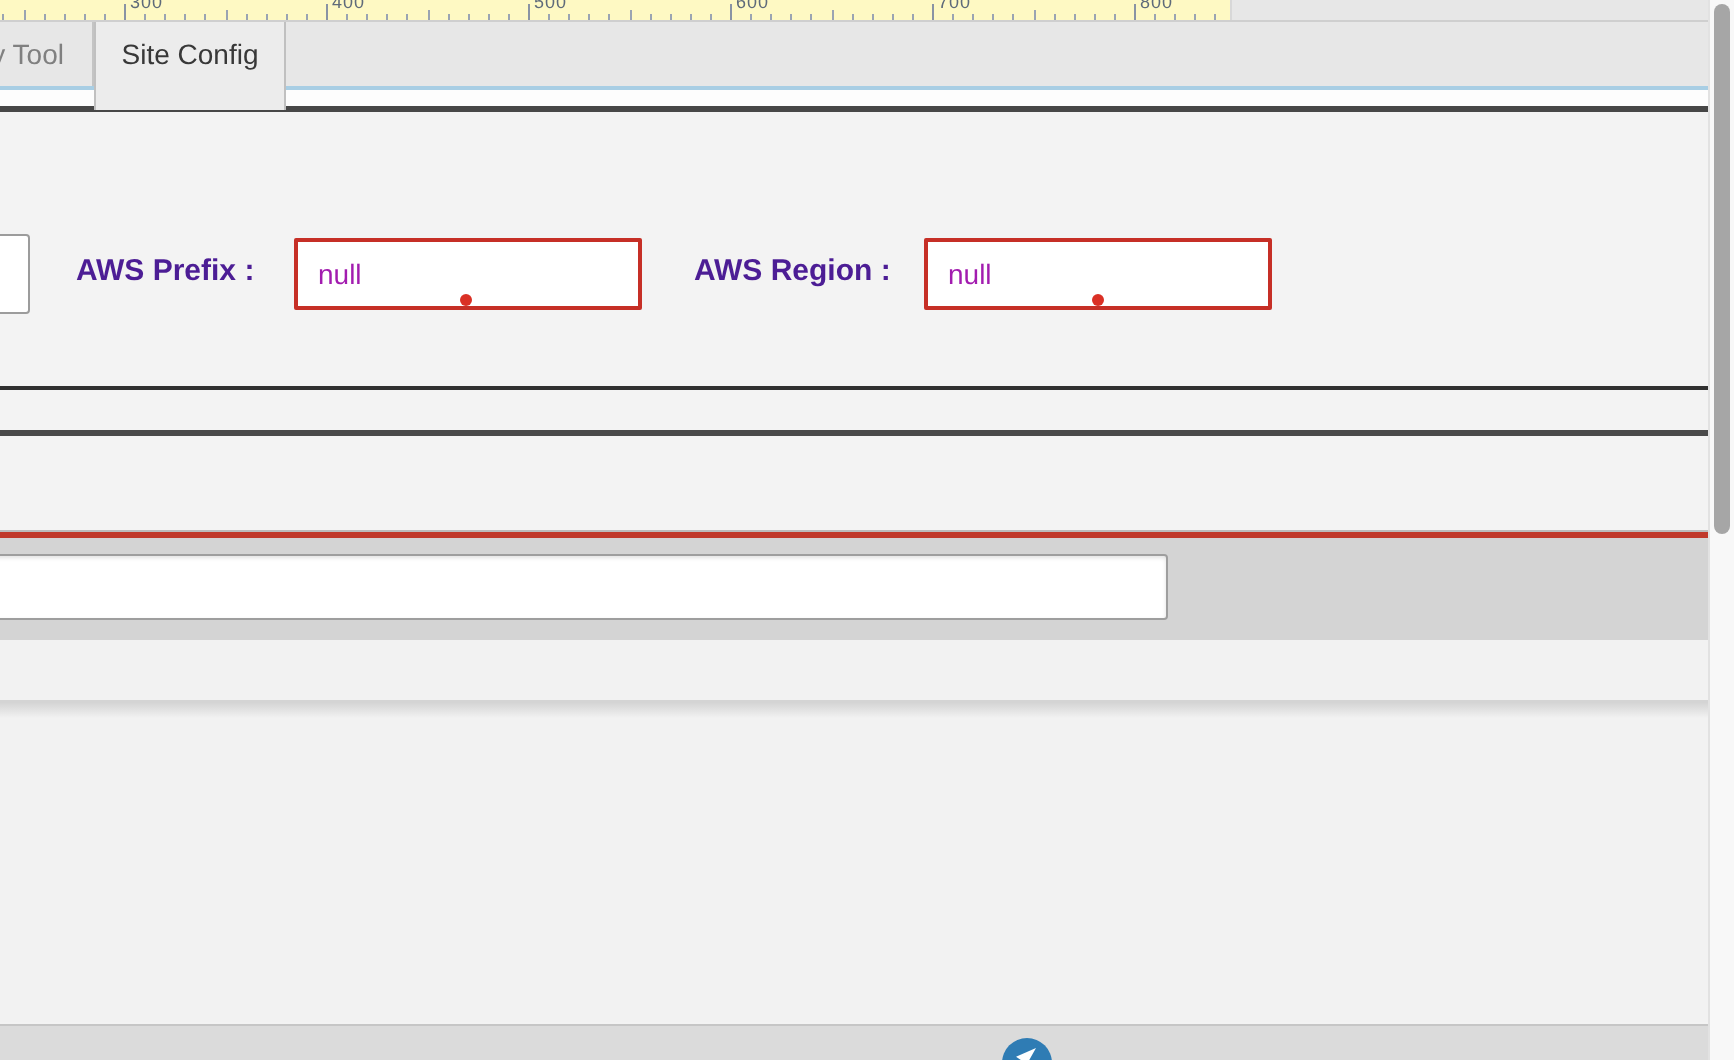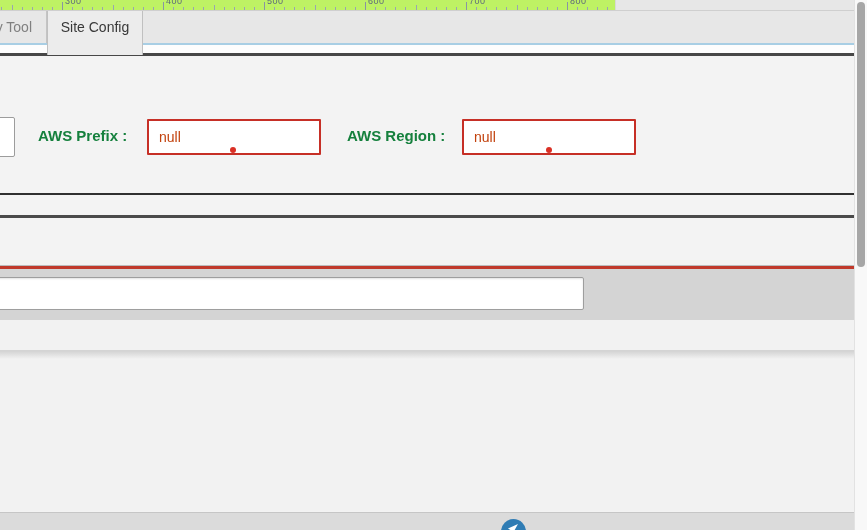--- a/index.html
+++ b/index.html
@@ -6,39 +6,39 @@
   html,body { width:867px; height:530px; overflow:hidden; }
   body { font-family:"Liberation Sans", sans-serif; background:#f3f3f3; }
   #app { position:relative; width:867px; height:530px; overflow:hidden; background:#f3f3f3; }
 
   
   .header { position:absolute; left:0; top:0; width:854px; height:45px; background:#e7e7e7; }
   .tabbar-topline { position:absolute; left:0; top:10px; width:854px; height:1px; background:#cfcfcf; }
   .tab-accent-line { position:absolute; left:0; top:43px; width:854px; height:2px; background:#a8cee4; z-index:1; }
 
   
-  .ruler { position:absolute; left:0; top:0; width:616px; height:10px; background:#bef264; overflow:hidden; z-index:2; border-right:1px solid #d8d8d8; }
+  .ruler { position:absolute; left:0; top:0; width:616px; height:10px; background:#fef9c3; overflow:hidden; z-index:2; border-right:1px solid #d8d8d8; }
   .ruler .tick { position:absolute; bottom:0; width:1px; height:3px; background:#9aa4b2; }
   .ruler .tick.mid { height:5px; }
   .ruler .tick.major { height:8px; background:#8a94a4; }
   .ruler .ruler-label { position:absolute; top:-4px; font-size:9px; color:#5f6b7a; letter-spacing:0.5px; }
 
   
   .tab { position:absolute; top:11px; height:33px; line-height:33px; font-size:14px; }
   .tab-inactive { left:-80px; width:127px; text-align:right; padding-right:14px; color:#808080; border-right:1px solid #c4c4c4; }
   .tab-active { left:47px; width:96px; height:44px; text-align:center; color:#383838; background:#ececec; border-left:1px solid #c0c0c0; border-right:1px solid #c0c0c0; z-index:3; }
 
   .white-strip { position:absolute; left:0; top:45px; width:854px; height:8px; background:#fdfdfd; }
   .dark-line-1 { position:absolute; left:0; top:53px; width:854px; height:3px; background:#474747; }
 
   
   .form-section { position:absolute; left:0; top:56px; width:854px; height:137px; background:#f3f3f3; }
   .stub-input { position:absolute; left:-30px; top:61px; width:45px; height:40px; background:#fff; border:1px solid #9c9c9c; border-radius:2px; }
-  .form-label { position:absolute; top:71px; font-size:15px; font-weight:bold; color:#15803d; white-space:nowrap; }
-  .error-input { position:absolute; top:63px; width:174px; height:36px; background:#fff; border:2px solid #c62f26; border-radius:1px; font-size:14px; color:#c2410c; padding:0 10px; outline:none; font-family:"Liberation Sans", sans-serif; }
+  .form-label { position:absolute; top:71px; font-size:15px; font-weight:bold; color:#4c1d95; white-space:nowrap; }
+  .error-input { position:absolute; top:63px; width:174px; height:36px; background:#fff; border:2px solid #c62f26; border-radius:1px; font-size:14px; color:#a21caf; padding:0 10px; outline:none; font-family:"Liberation Sans", sans-serif; }
   .error-dot { position:absolute; top:91px; width:6px; height:6px; border-radius:50%; background:#da3025; }
   .disabled-select { position:absolute; left:784px; top:63px; width:70px; height:37px; line-height:35px; background:#c9c9c9; border:1px solid #9a9a9a; border-radius:3px; color:#858585; font-size:14px; padding-left:8px; overflow:hidden; white-space:nowrap; }
 
   
   .sep-1 { position:absolute; left:0; top:193px; width:854px; height:2px; background:#303030; }
   .sep-2 { position:absolute; left:0; top:215px; width:854px; height:3px; background:#4a4a4a; }
   .sep-pre-red { position:absolute; left:0; top:265px; width:854px; height:1px; background:#bcbcbc; }
   .sep-red { position:absolute; left:0; top:266px; width:854px; height:3px; background:#c0392b; }
 
   

